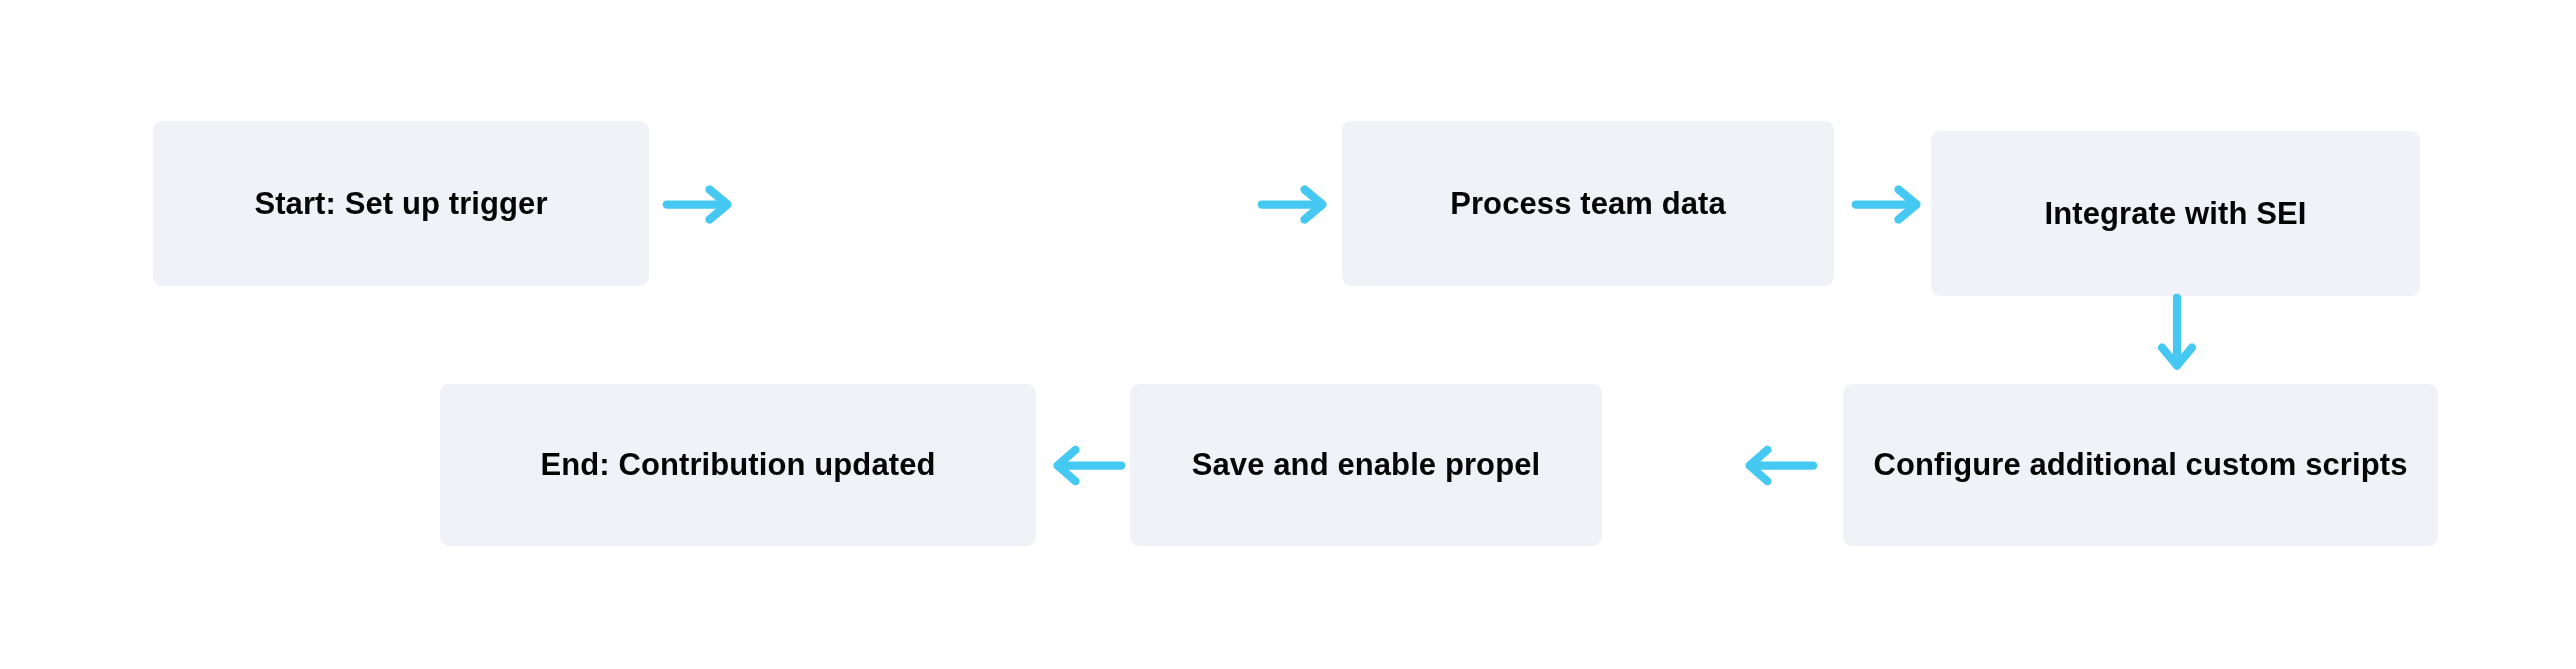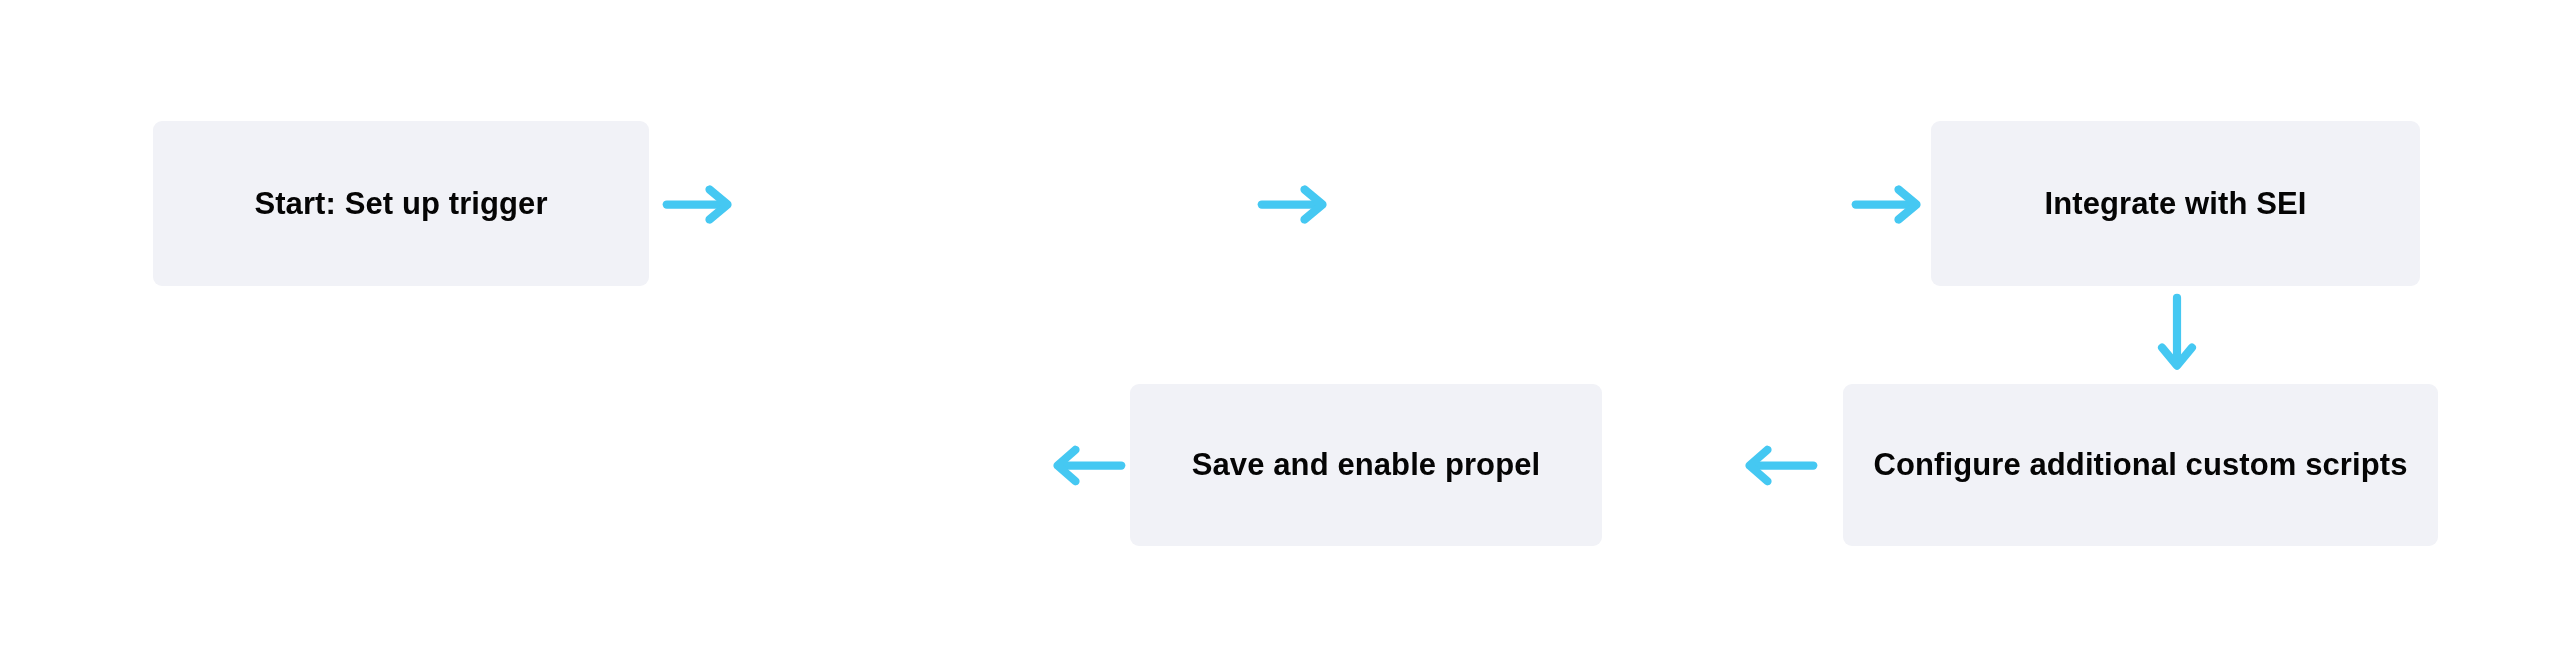--- a/index.html
+++ b/index.html
@@ -50,33 +50,39 @@
 </head>
 <body>
 
 <div id="canvas" style="background: rgb(255, 255, 255);">
 
   <div class="node" style="left: 153px; top: 121px; width: 496px; height: 165px; background: rgb(241, 242, 247); color: rgb(5, 5, 5);">
     <span class="label">Start: Set up trigger</span>
   </div>
 
 
+  <div class="node" style="left: 1342px; top: 121px; width: 492px; height: 165px; background: rgb(241, 242, 247); color: rgb(5, 5, 5);">
+    <span class="label">Process team data</span>
+  </div>
 
-  <div class="node" style="left: 1931px; top: 121px; width: 489px; height: 165px; background: rgb(241, 242, 247); color: rgb(5, 5, 5);">
+  <div class="node" style="left: 1931px; top: 131px; width: 489px; height: 165px; background: rgb(241, 242, 247); color: rgb(5, 5, 5);">
     <span class="label">Integrate with SEI</span>
   </div>
 
   <div class="node" style="left: 1825px; top: 384px; width: 595px; height: 162px; background: rgb(241, 242, 247); color: rgb(5, 5, 5); margin-left: 18px;">
     <span class="label">Configure additional custom scripts</span>
   </div>
 
   <div class="node" style="left: 1130px; top: 384px; width: 472px; height: 162px; background: rgb(241, 242, 247); color: rgb(5, 5, 5);">
     <span class="label">Save and enable propel</span>
   </div>
 
+  <div class="node" style="left: 440px; top: 384px; width: 596px; height: 162px; background: rgb(241, 242, 247); color: rgb(5, 5, 5);">
+    <span class="label">End: Contribution updated</span>
+  </div>
 
   <div class="edge" style="left:663px; top:185px; width:75px; height:39px;">
     <svg width="75" height="39" viewBox="0 0 100 52" aria-hidden="true">
       <g stroke="#45C8F2" stroke-width="11" fill="none" stroke-linecap="round" stroke-linejoin="round">
         <line x1="5" y1="26" x2="84" y2="26"></line>
         <polyline points="62,6 86,26 62,46"></polyline>
       </g>
     </svg>
   </div>
 

